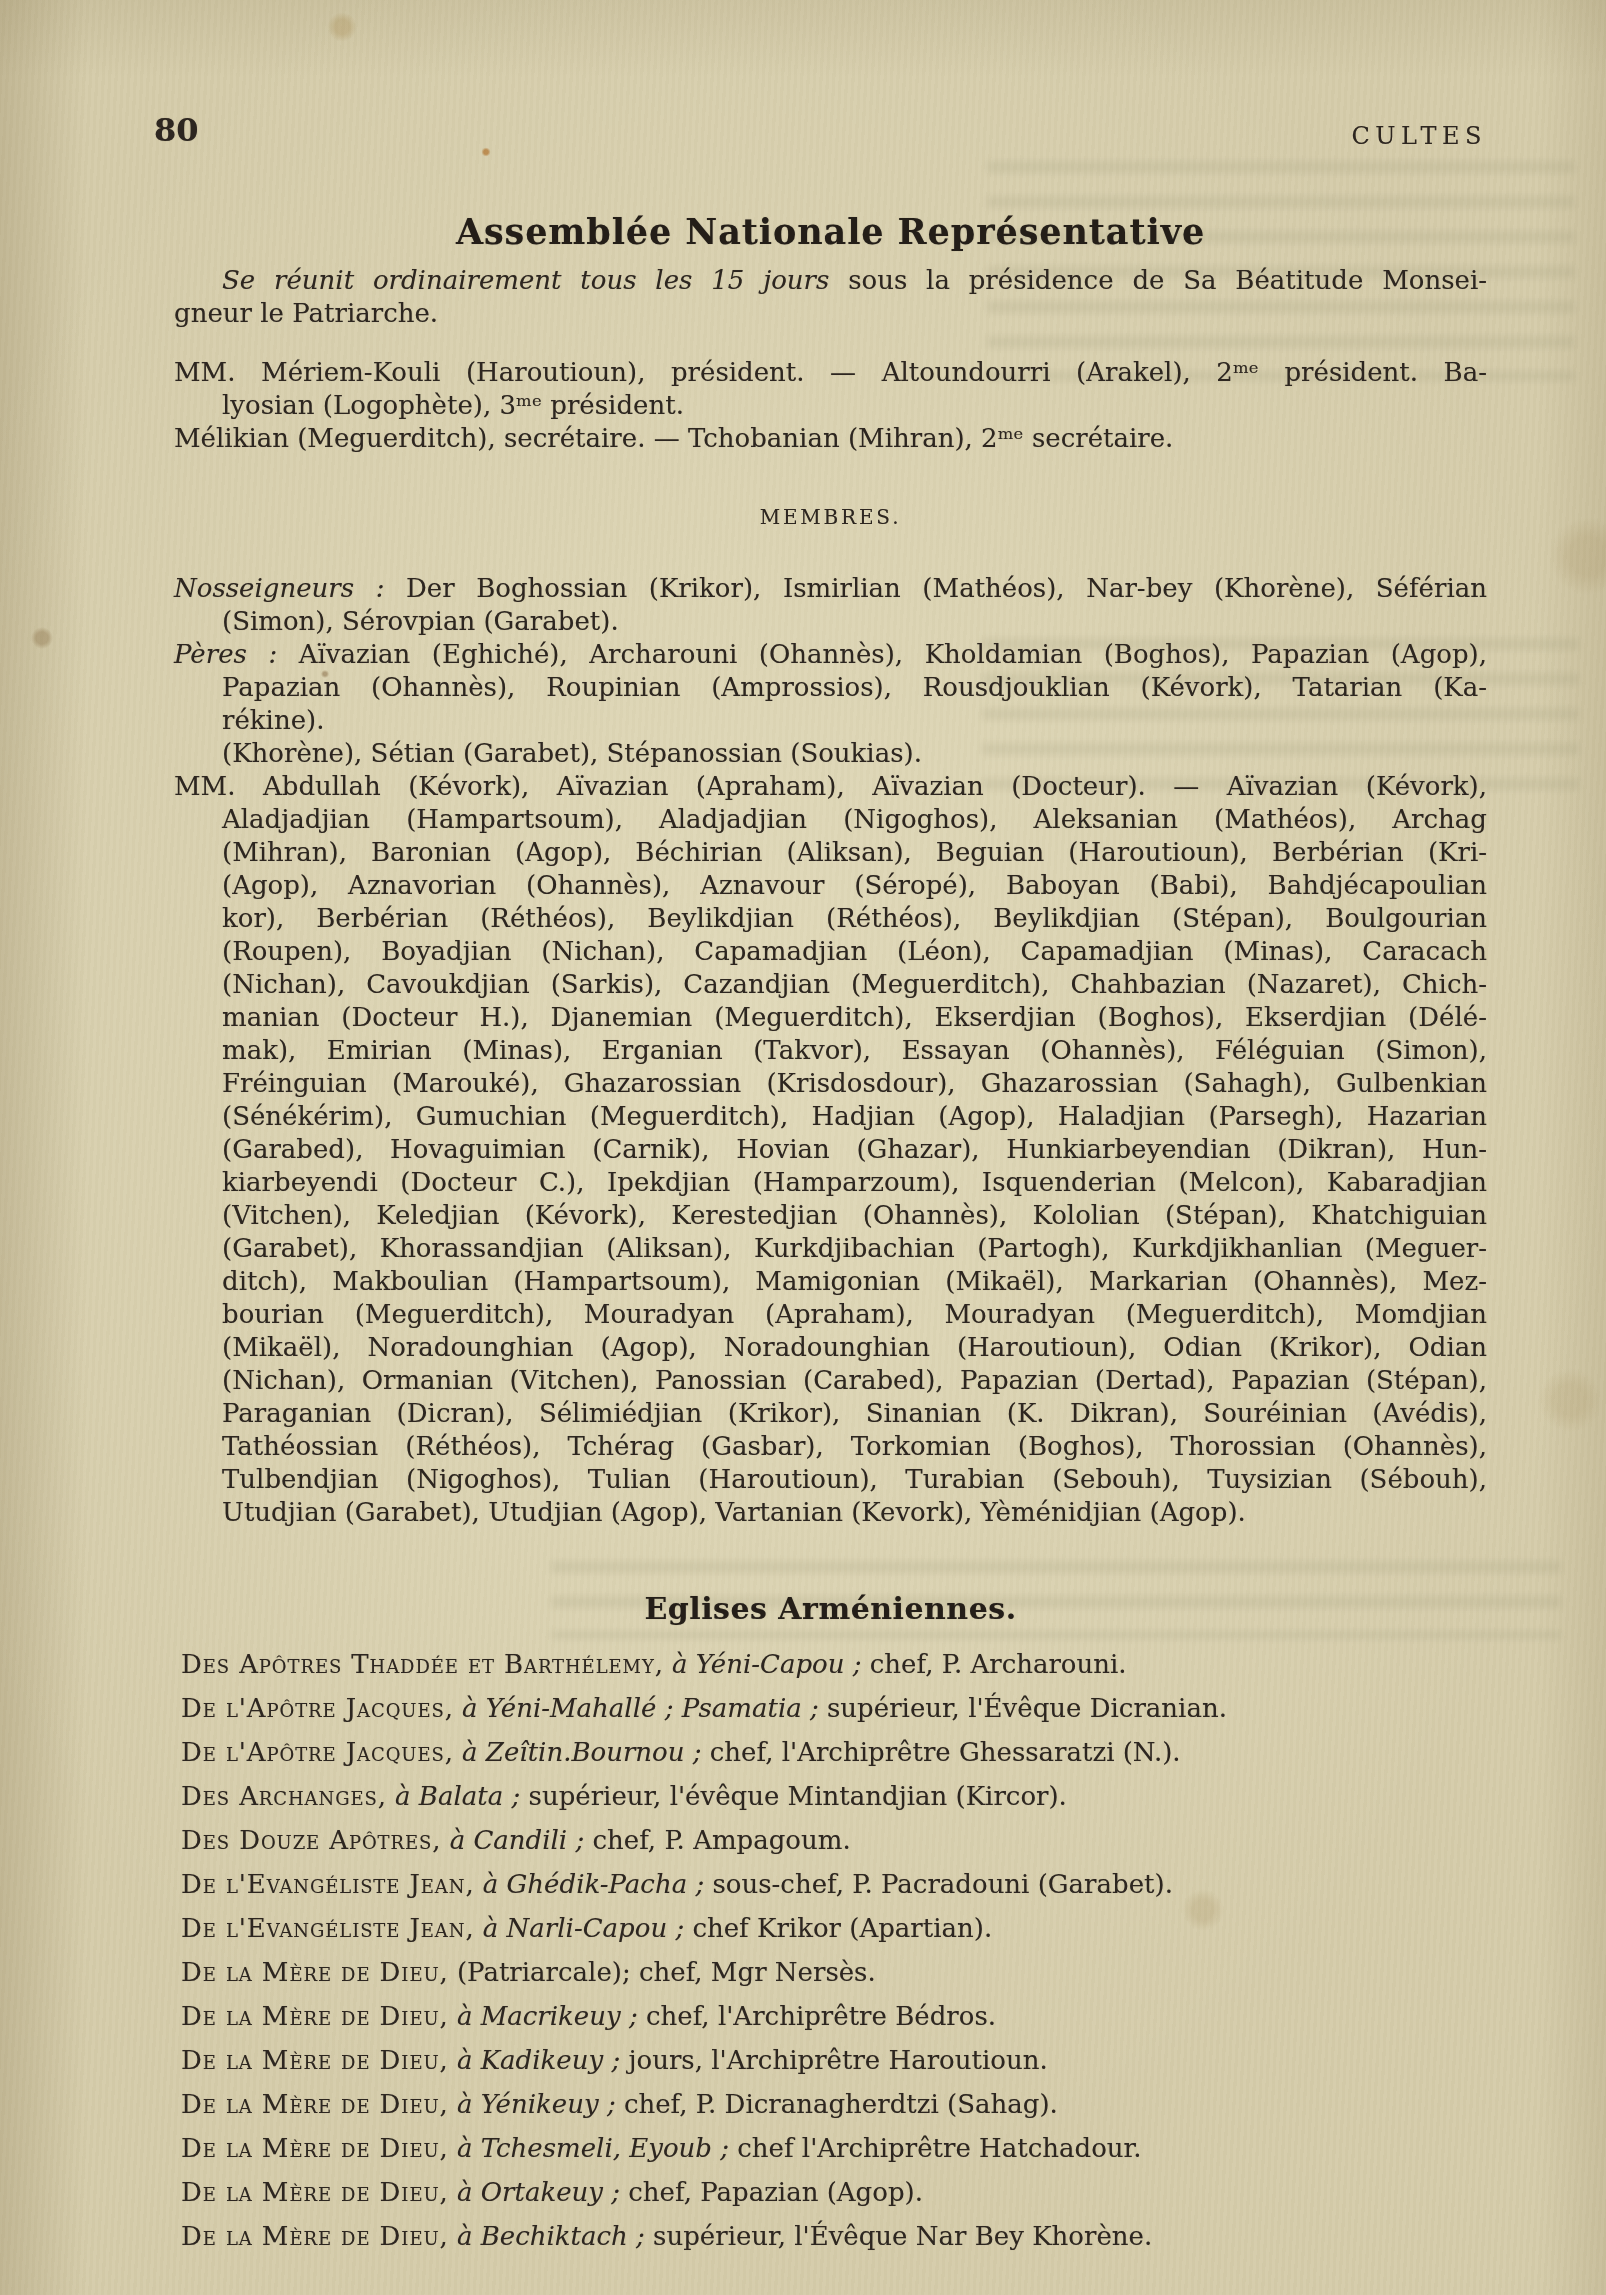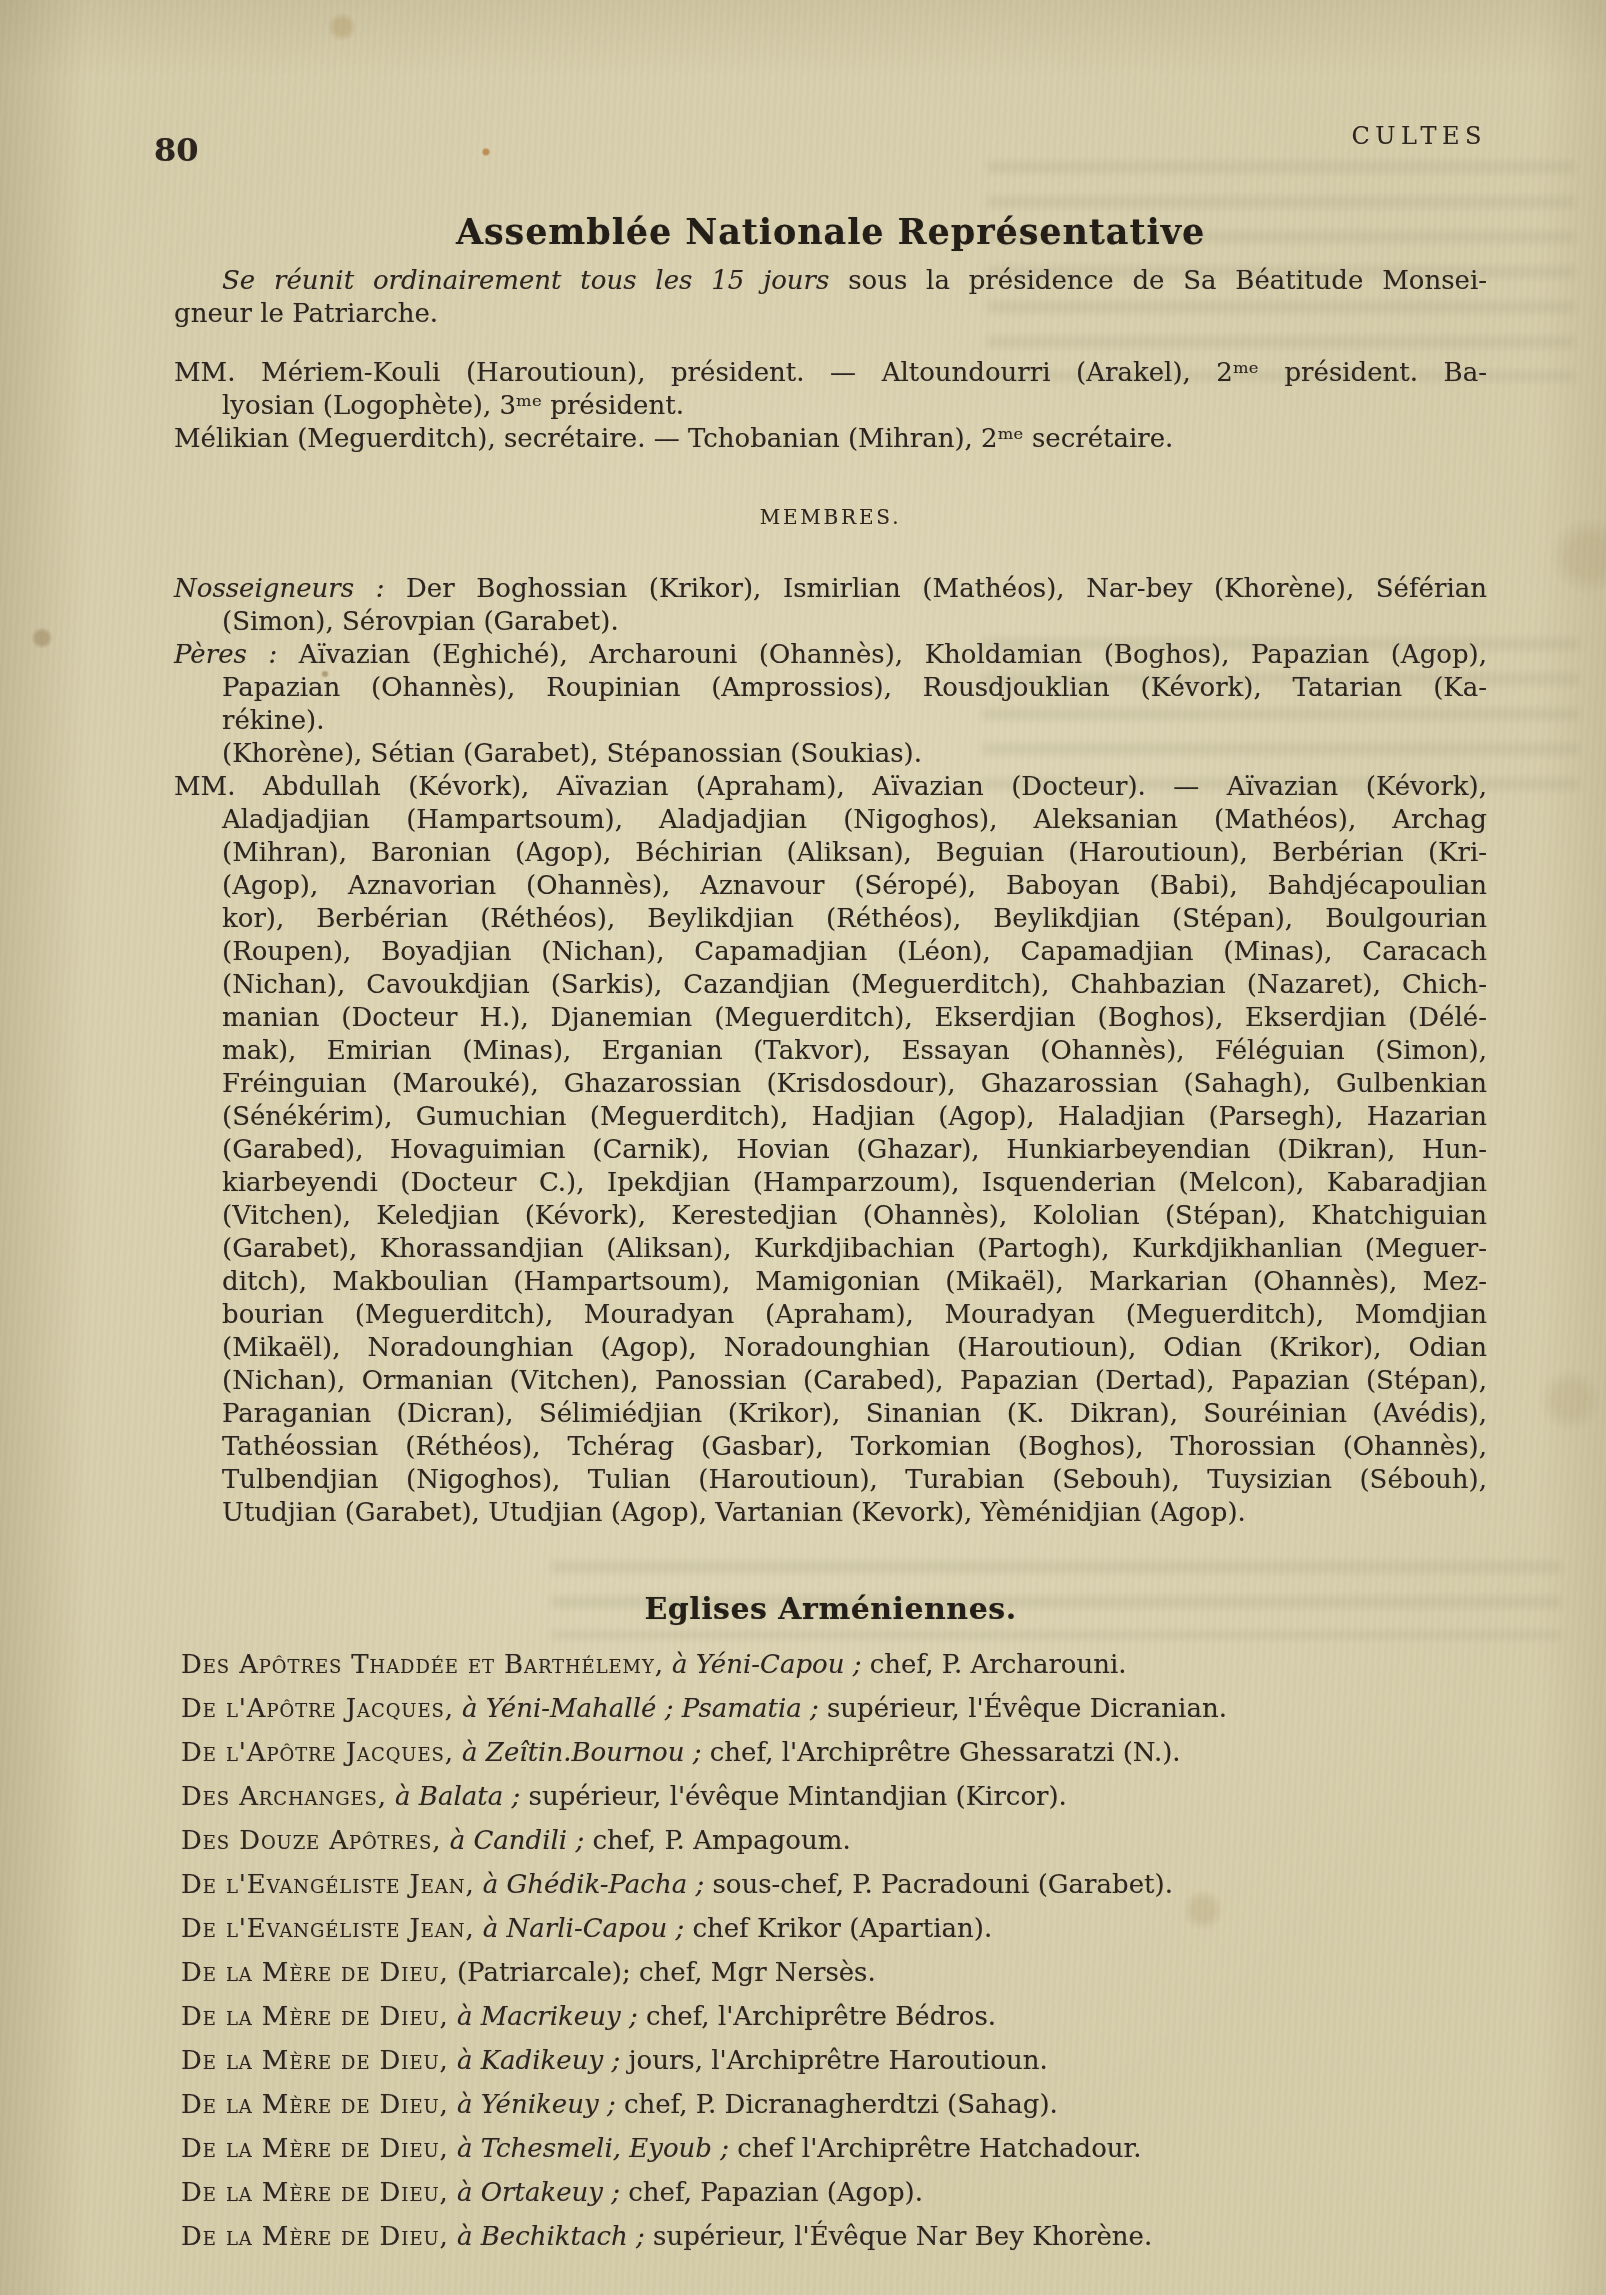--- a/index.html
+++ b/index.html
@@ -34,21 +34,21 @@
   }
   .ghost{
     position:absolute;pointer-events:none;
     filter:blur(3.2px);opacity:0.42;
     background-image:repeating-linear-gradient(180deg, rgba(148,146,114,0.38) 0 12px, rgba(148,146,114,0) 12px 35px);
   }
   .g1{left:987px;top:161px;width:588px;height:220px;}
   .g2{left:982px;top:638px;width:597px;height:161px;}
   .g3{left:551px;top:1561px;width:1010px;height:78px;}
   .pagenum{
-    position:absolute;left:154px;top:132px;
+    position:absolute;left:154px;top:112px;
     font-size:32px;font-weight:bold;line-height:37px;
     text-shadow:0 0 0.9px rgba(40,32,24,0.35);
   }
   .running{
     position:absolute;left:174px;top:123px;width:1313px;
     text-align:right;font-size:24px;line-height:27.5px;letter-spacing:5.5px;
     text-shadow:0 0 0.5px rgba(40,32,24,0.35);
   }
   .title{
     position:absolute;left:174px;top:212px;width:1313px;

